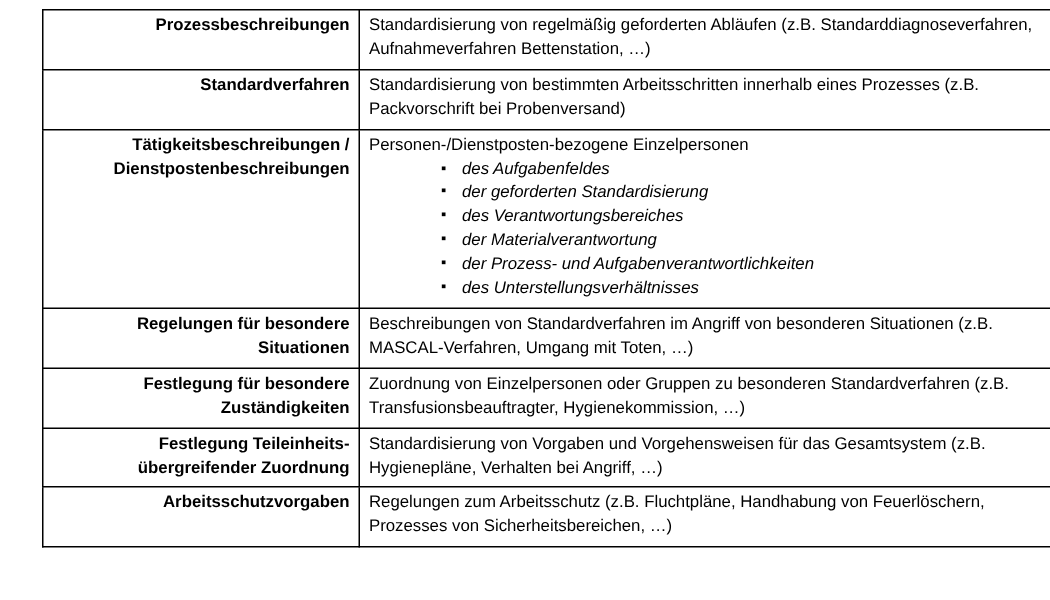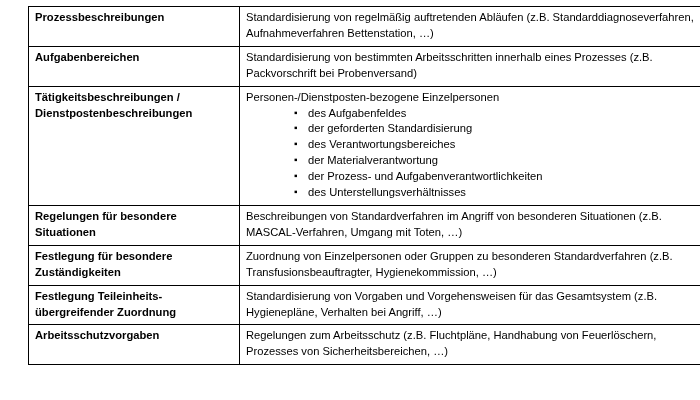--- a/index.html
+++ b/index.html
@@ -28,34 +28,36 @@
   table.doc-table td {
     border: 1px solid #000000;
     vertical-align: top;
     padding: 3px 6px 4px 6px;
     font-size: 11.2px;
     line-height: 1.42;
   }
   td.term {
     width: 198px;
     font-weight: bold;
+    text-align: right;
   }
   td.desc {
     width: 454px;
     font-weight: normal;
   }
   ul.bullets {
     margin: 0;
     padding: 0 0 0 62px;
     list-style: none;
   }
   ul.bullets li {
     position: relative;
     padding-left: 0;
     line-height: 1.42;
+    font-style: italic;
   }
   ul.bullets li::before {
     content: "\25AA";
     position: absolute;
     left: -14px;
     top: 0;
     font-size: 10px;
   }
   .lead {
     margin: 0;
@@ -63,25 +65,25 @@
 </style>
 </head>
 <body>
 
 <div class="page">
   <table class="doc-table">
     <tbody>
       <tr>
         <td class="term">Prozessbeschreibungen</td>
         <td class="desc">
-          <p class="lead">Standardisierung von regelmäßig auftretenden Abläufen (z.B. Standarddiagnoseverfahren, Aufnahmeverfahren Bettenstation, …)</p>
+          <p class="lead">Standardisierung von regelmäßig geforderten Abläufen (z.B. Standarddiagnoseverfahren, Aufnahmeverfahren Bettenstation, …)</p>
         </td>
       </tr>
       <tr>
-        <td class="term">Aufgabenbereichen</td>
+        <td class="term">Standardverfahren</td>
         <td class="desc">
           <p class="lead">Standardisierung von bestimmten Arbeitsschritten innerhalb eines Prozesses (z.B. Packvorschrift bei Probenversand)</p>
         </td>
       </tr>
       <tr>
         <td class="term">Tätigkeitsbeschreibungen / Dienstpostenbeschreibungen</td>
         <td class="desc">
           <p class="lead">Personen-/Dienstposten-bezogene Einzelpersonen</p>
           <ul class="bullets">
             <li>des Aufgabenfeldes</li>

